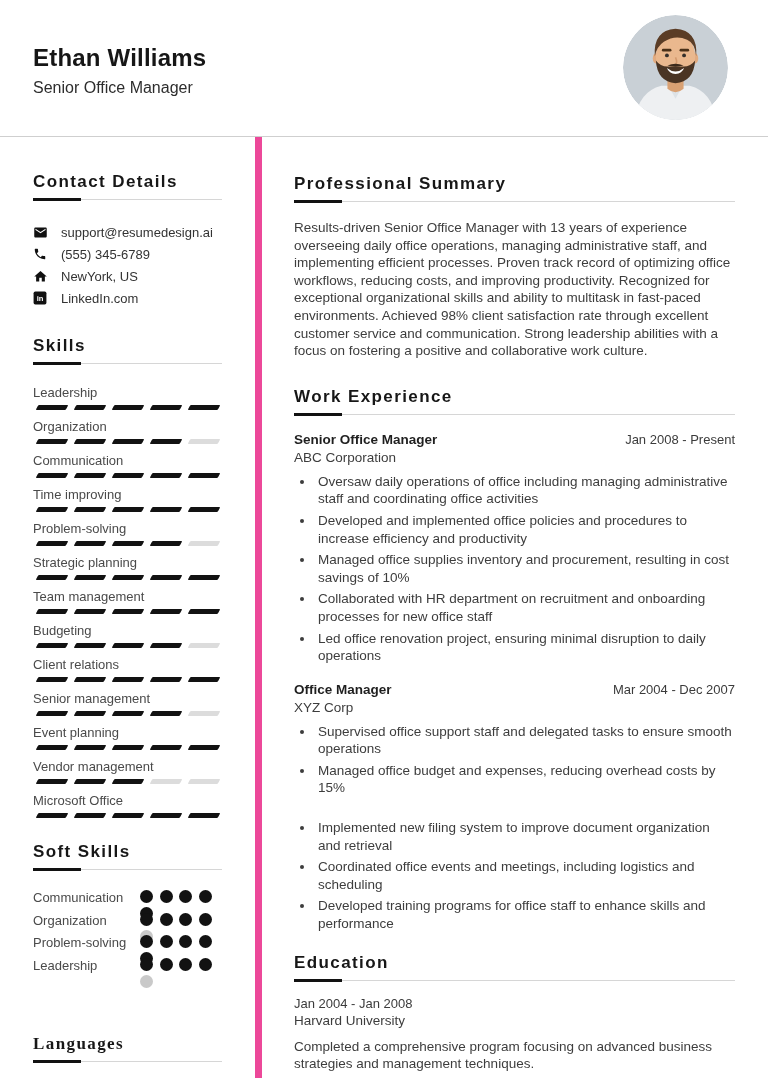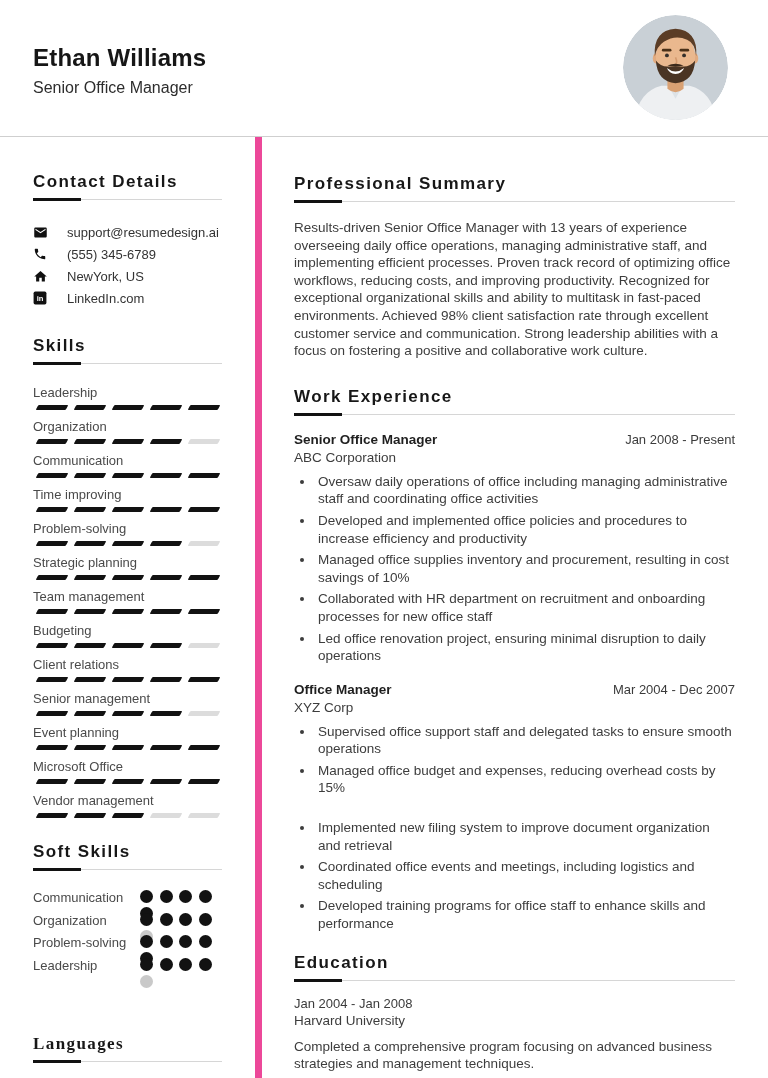--- a/index.html
+++ b/index.html
@@ -20,21 +20,21 @@
   .sidebar{width:262px;box-sizing:border-box;border-right:7px solid #ec4899;
     padding:35px 33px 0 33px;}
   .main{flex:1;box-sizing:border-box;padding:37px 33px 0 32px;}
   
   .sec-h{margin:0;font-size:17px;font-weight:700;color:#171717;letter-spacing:1.4px;}
   .rule{position:relative;height:7px;border-bottom:1px solid #d6d6d6;}
   .rule::after{content:"";position:absolute;left:0;bottom:-2px;width:48px;height:3px;background:#121212;}
   section{margin-bottom:0;}
   
   .contact-list{margin-top:25px;margin-bottom:30px;}
-  .contact-row{display:flex;align-items:center;gap:19px;margin-bottom:7px;
+  .contact-row{display:flex;align-items:center;gap:13px;margin-bottom:7px;
     font-size:13px;color:#333333;line-height:15px;}
   .contact-row .cicon{width:15px;height:15px;flex:0 0 15px;display:flex;align-items:flex-start;}
   .contact-row svg{display:block;}
   
   .skills-list{margin-top:21px;margin-bottom:24px;}
   .skill-row{margin-bottom:9px;}
   .skill-label{font-size:13px;color:#4a4a4a;margin-bottom:5px;line-height:15px;}
   .bar{display:flex;gap:8px;padding-left:4px;}
   .seg{width:30px;height:5px;background:#121212;transform:skewX(-28deg);border-radius:1px;}
   .seg.empty{background:#dcdcdc;}
@@ -249,37 +249,37 @@
             <div class="skill-label">Event planning</div>
             <div class="bar">
               <span class="seg"></span>
               <span class="seg"></span>
               <span class="seg"></span>
               <span class="seg"></span>
               <span class="seg"></span>
             </div>
           </div>
           <div class="skill-row">
+            <div class="skill-label">Vendor management</div>
+            <div class="bar">
+              <span class="seg"></span>
+              <span class="seg"></span>
+              <span class="seg"></span>
+              <span class="seg empty"></span>
+              <span class="seg empty"></span>
+            </div>
+          </div>
+          <div class="skill-row">
             <div class="skill-label">Microsoft Office</div>
             <div class="bar">
               <span class="seg"></span>
               <span class="seg"></span>
               <span class="seg"></span>
               <span class="seg"></span>
               <span class="seg"></span>
-            </div>
-          </div>
-          <div class="skill-row">
-            <div class="skill-label">Vendor management</div>
-            <div class="bar">
-              <span class="seg"></span>
-              <span class="seg"></span>
-              <span class="seg"></span>
-              <span class="seg empty"></span>
-              <span class="seg empty"></span>
             </div>
           </div>
         </div>
     </section>
 
     <section>
       <h2 class="sec-h">Soft Skills</h2>
       <div class="rule"></div>
       <div class="soft-list" id="soft-list">
           <div class="soft-row">

